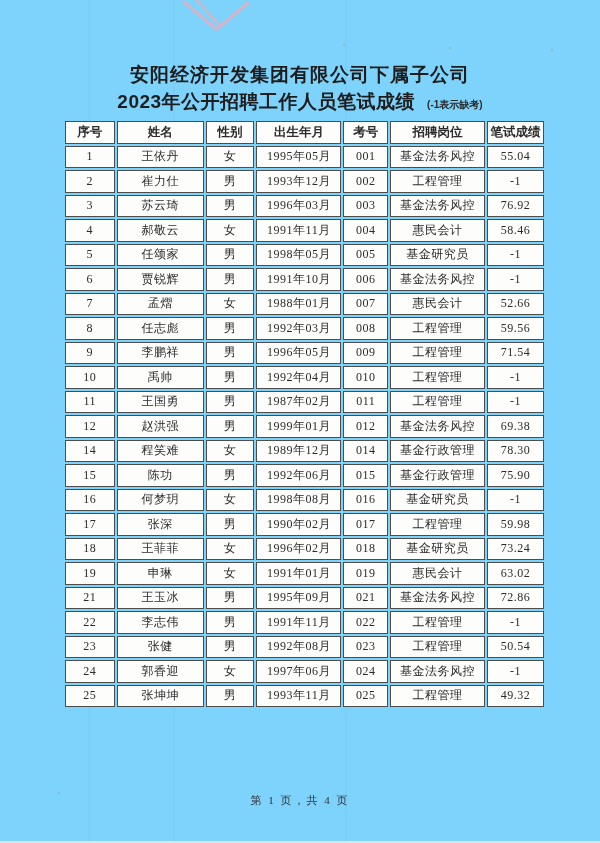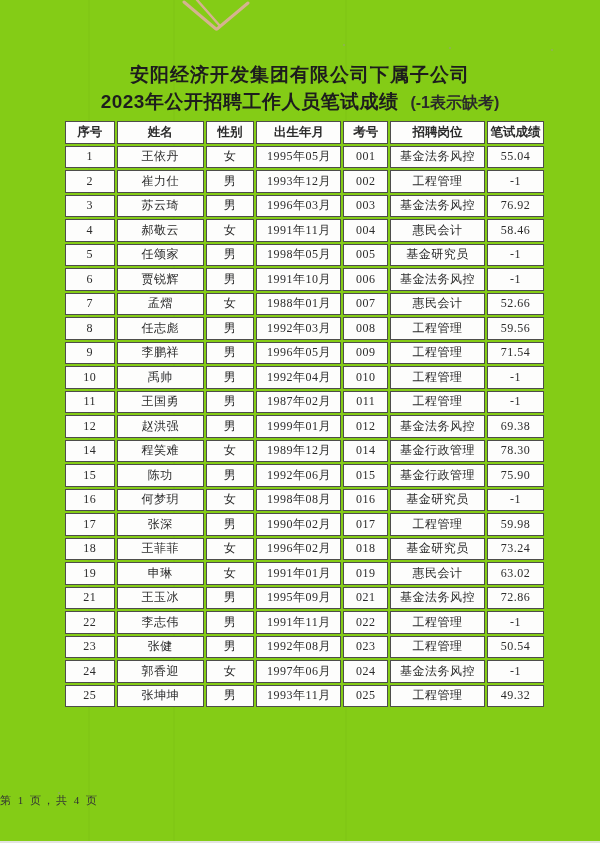--- a/index.html
+++ b/index.html
@@ -9,21 +9,21 @@
     height: 843px;
     background: #fcfcfa;
     font-family: "Liberation Serif", "DejaVu Serif", serif;
     color: #222;
     overflow: hidden;
   }
   .page {
     position: relative;
     width: 600px;
     height: 843px;
-    background: #84cc16;
+    background: #7dd3fc;
   }
   
   .scan-edge-bottom {
     position: absolute;
     left: 0; bottom: 0;
     width: 600px; height: 2px;
     background: #e3e3e2;
   }
   .scan-streak {
     position: absolute;
@@ -61,21 +61,21 @@
     letter-spacing: 1px;
     line-height: 26px;
   }
   .title-line2 {
     font-size: 19px;
     letter-spacing: 0.5px;
     line-height: 27px;
     white-space: nowrap;
   }
   .title-note {
-    font-size: 16px;
+    font-size: 10px;
     font-weight: 700;
     letter-spacing: 0;
     margin-left: 12px;
     color: #2a2a2a;
   }
   .table-wrap {
     position: absolute;
     left: 63px;
     top: 119px;
     width: 483px;
@@ -107,21 +107,21 @@
   }
   table.results td {
     font-weight: 400;
     letter-spacing: 0.5px;
   }
   .footer {
     position: absolute;
     top: 793px;
     left: 0;
     width: 600px;
-    text-align: left;
+    text-align: center;
     font-size: 11px;
     letter-spacing: 2px;
     color: #333;
   }
 </style>
 </head>
 <body>
 
 <div class="page">
 

